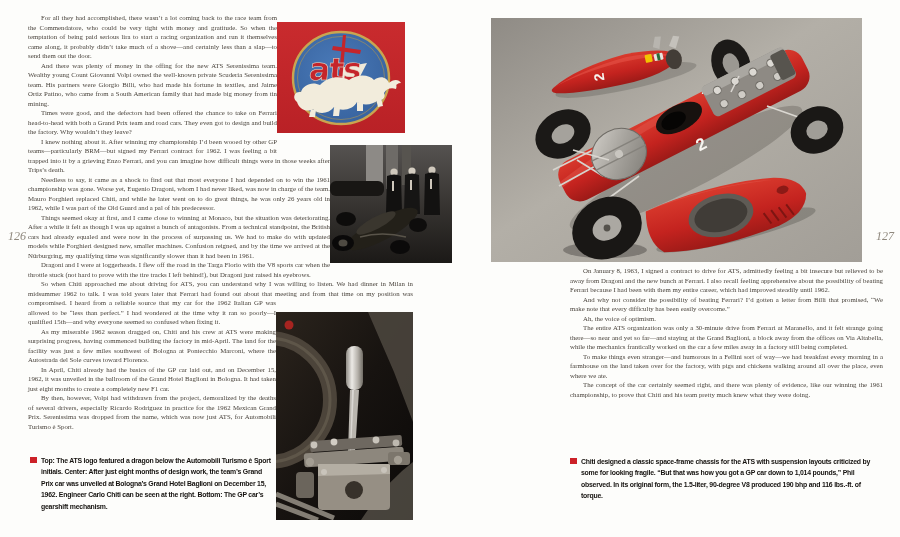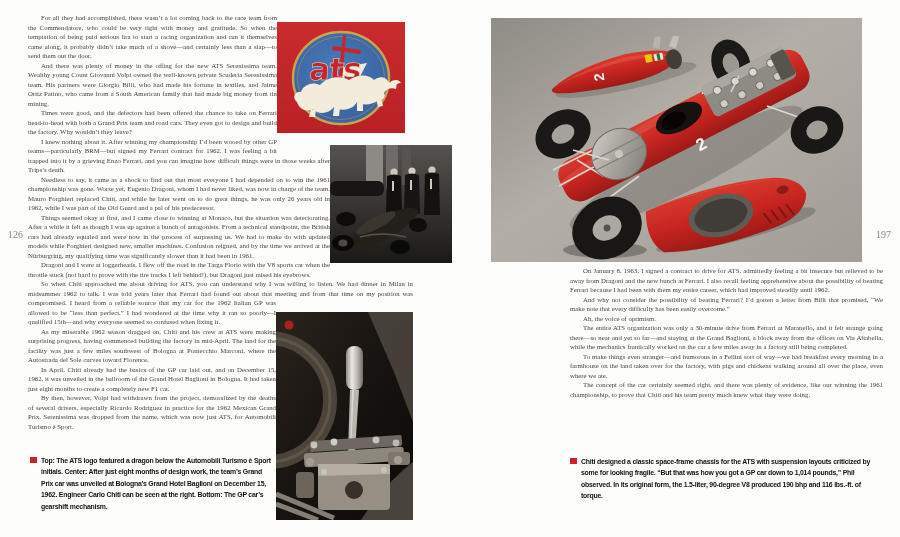--- a/index.html
+++ b/index.html
@@ -41,21 +41,22 @@
   .caption .bullet {
     position:absolute; left:0; top:2.4px;
     width:6.5px; height:6px;
     background:#cc2128;
     display:inline-block;
   }
 
   
   .pagenum {
     position:absolute;
-    font-size:10px;
+    font-style:italic;
+    font-size:12px;
     color:#8e877c;
   }
 
   
   .photo { position:absolute; display:block; }
 </style>
 </head>
 <body>
 
 <span class="pagenum" style="left:8px; top:229px;">126</span>
@@ -184,21 +185,21 @@
     <rect x="20" y="160" width="18" height="26" rx="4" fill="#6b655c"></rect>
   </g>
   <path d="M0,182 L58,206 M0,192 L42,208" stroke="#8f8a80" stroke-width="5" fill="none" opacity="0.9"></path>
 </svg>
 
 <div class="caption" style="left:30px; top:455px; width:242px;">
   <span class="bullet"></span>
   <span>Top: The ATS logo featured a dragon below the Automobili Turismo è Sport initials. Center: After just eight months of design work, the team’s Grand Prix car was unveiled at Bologna’s Grand Hotel Baglioni on December 15, 1962. Engineer Carlo Chiti can be seen at the right. Bottom: The GP car’s gearshift mechanism.</span>
 </div>
 
-<span class="pagenum" style="left:876px; top:229px;">197</span>
+<span class="pagenum" style="left:876px; top:229px;">127</span>
 
 <svg class="photo" style="left:491px; top:18px;" width="371" height="244" viewBox="0 0 371 244">
   <defs>
     <linearGradient id="asph" x1="0" y1="0" x2="1" y2="1">
       <stop offset="0" stop-color="#8f8b85"></stop>
         <stop offset="0.45" stop-color="#b3afa7"></stop>
       <stop offset="1" stop-color="#a29e97"></stop>
     </linearGradient>
     <linearGradient id="drum" x1="0" y1="0" x2="1" y2="1">
       <stop offset="0" stop-color="#d5d2cc"></stop>

